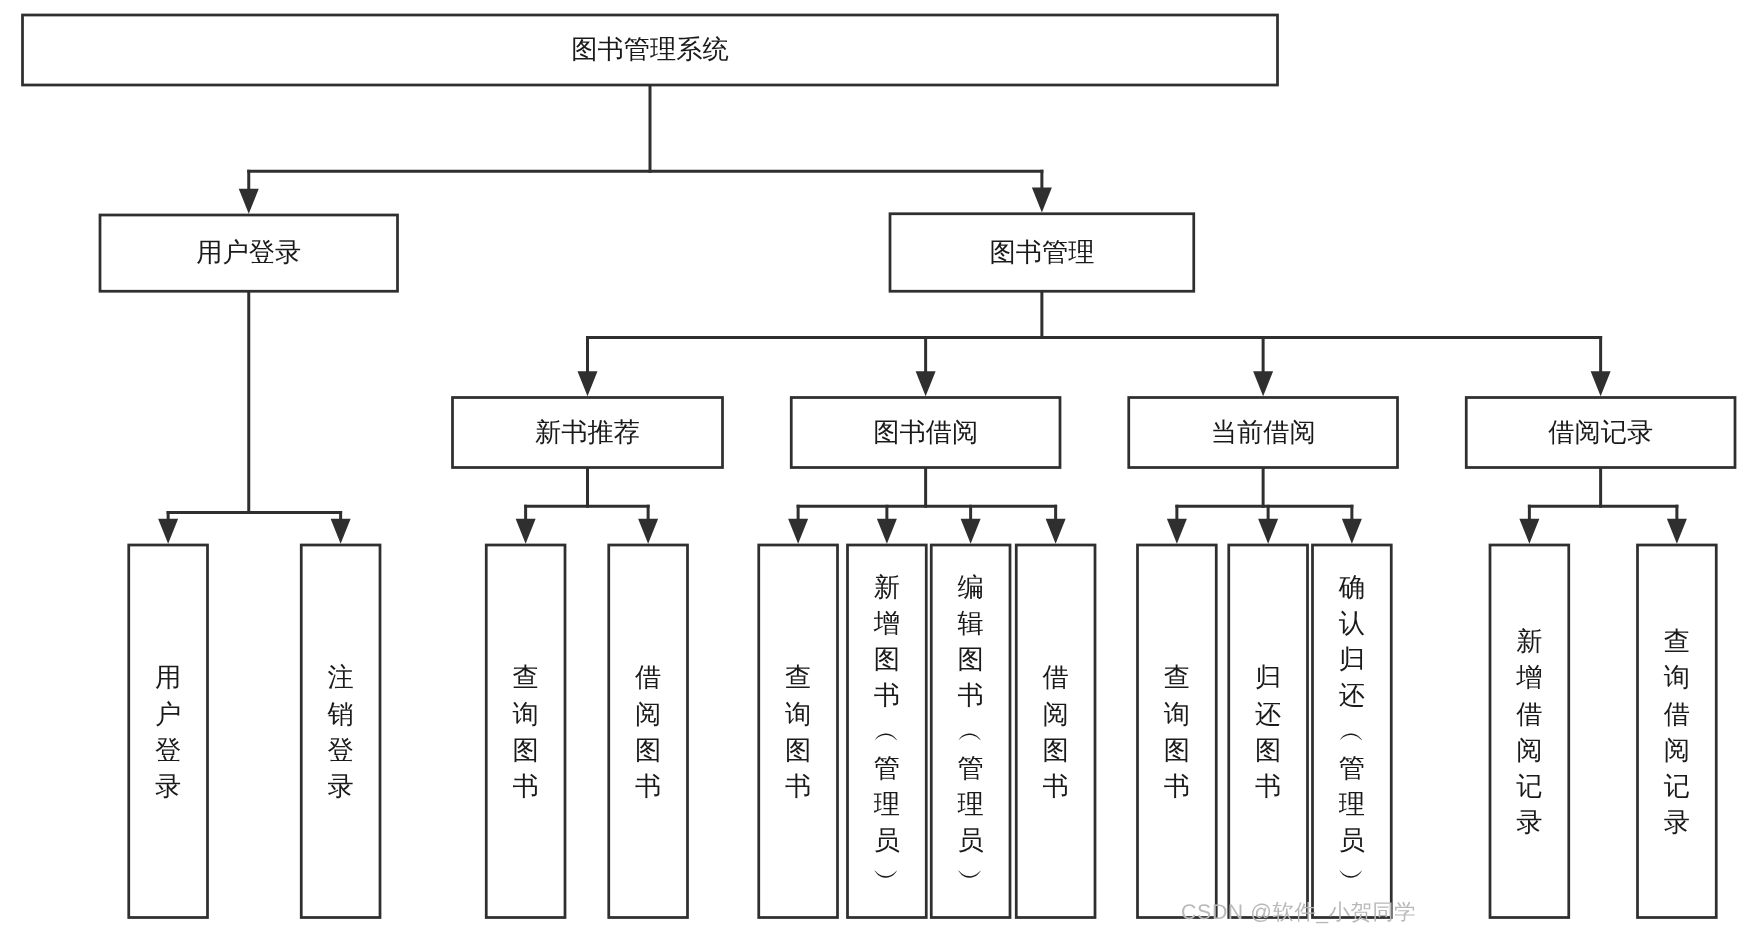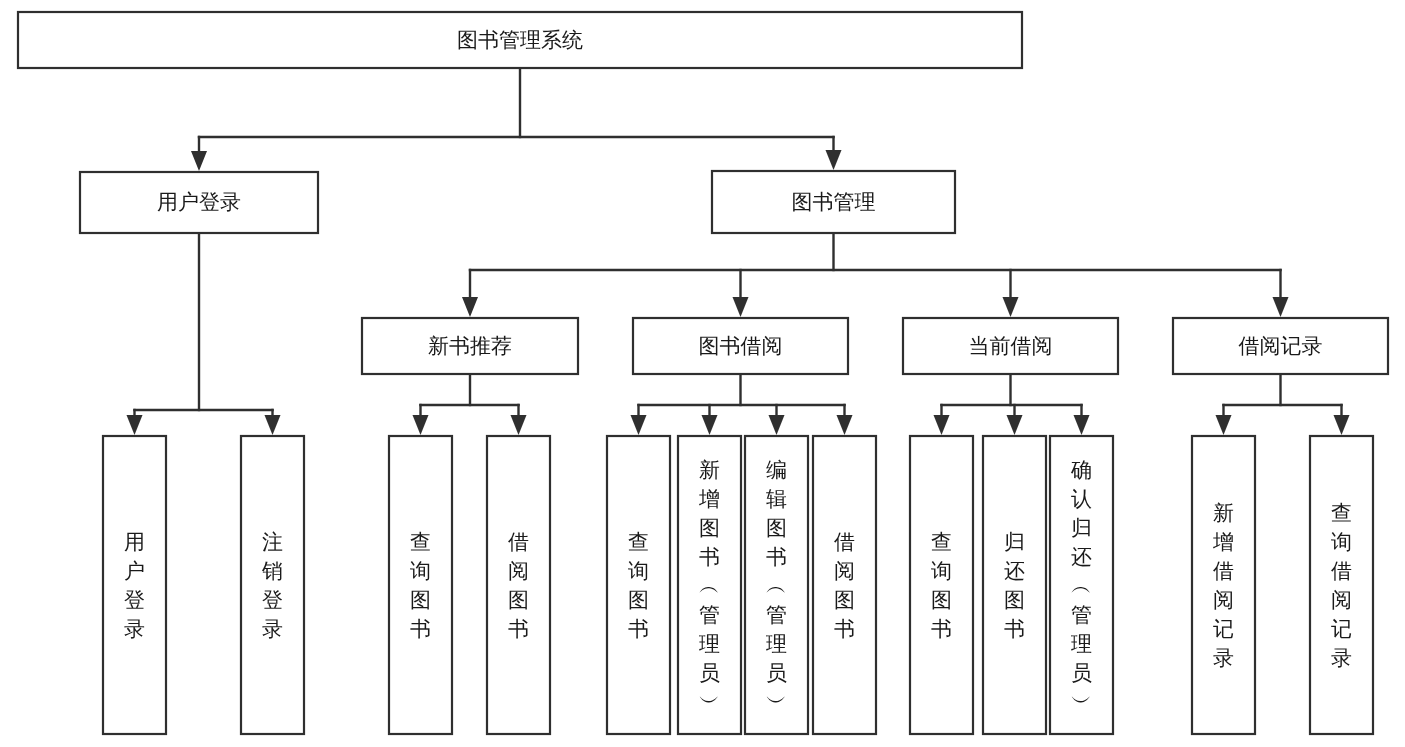--- a/index.html
+++ b/index.html
@@ -220,13 +220,14 @@
           <text x="1223.5" y="520" class="node-label-v"><tspan x="1223.5" dy="0">新</tspan><tspan x="1223.5" dy="29">增</tspan><tspan x="1223.5" dy="29">借</tspan><tspan x="1223.5" dy="29">阅</tspan><tspan x="1223.5" dy="29">记</tspan><tspan x="1223.5" dy="29">录</tspan></text>
         </g>
         <g>
           <rect x="1310" y="436" width="63" height="298" class="node-box"></rect>
           <text x="1341.5" y="520" class="node-label-v"><tspan x="1341.5" dy="0">查</tspan><tspan x="1341.5" dy="29">询</tspan><tspan x="1341.5" dy="29">借</tspan><tspan x="1341.5" dy="29">阅</tspan><tspan x="1341.5" dy="29">记</tspan><tspan x="1341.5" dy="29">录</tspan></text>
         </g>
       </g>
 
   </svg>
 
+  <div class="watermark">CSDN @软件_小贺同学</div>
 </div>
 
 </body></html>

